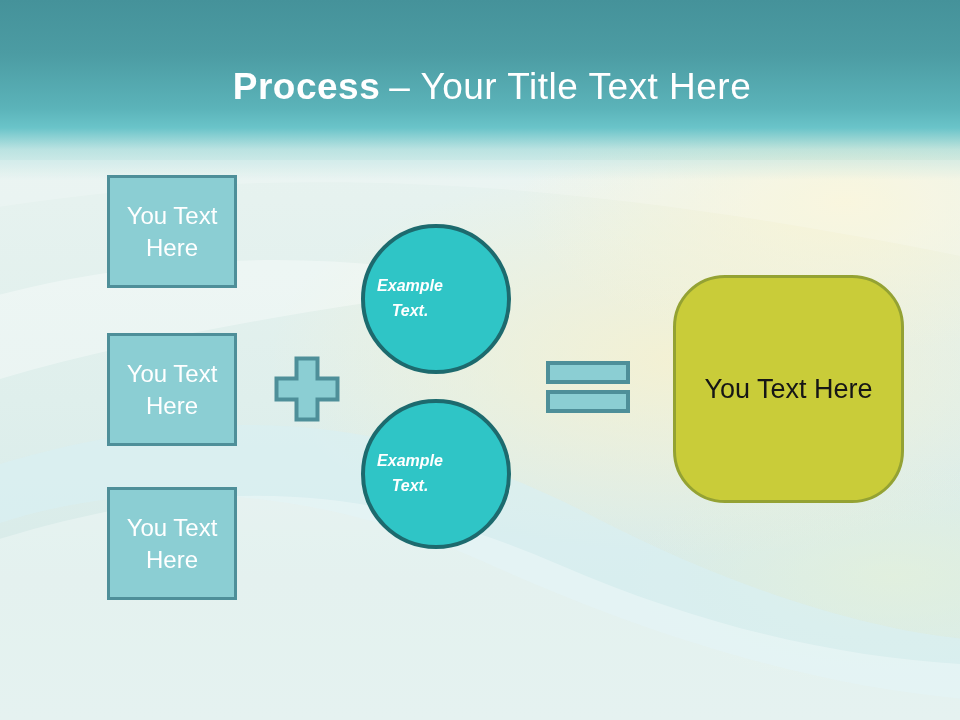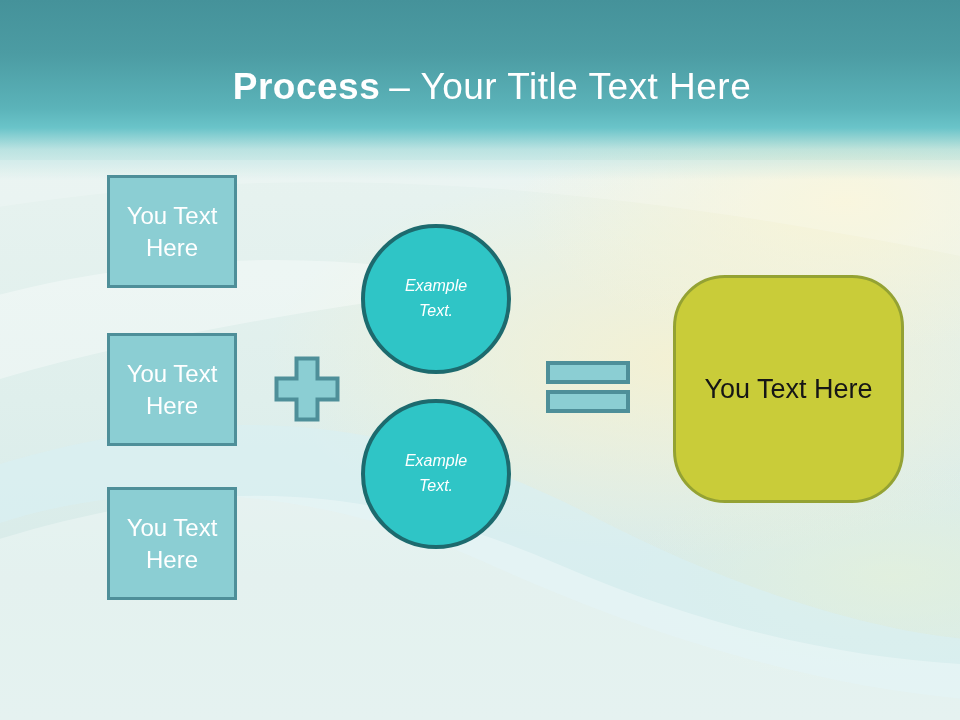--- a/index.html
+++ b/index.html
@@ -58,23 +58,23 @@
   .op { position: absolute; }
   .op-plus { left: 274px; top: 356px; }
   .op-equals { left: 544px; top: 359px; }
 
   .circle {
     position: absolute; left: 361px; width: 150px; height: 150px;
     border-radius: 50%;
     background: var(--circle-fill, #2FC5C6);
     border: 4px solid var(--circle-border, #1D6A6E);
     box-sizing: border-box;
-    display: flex; align-items: center; justify-content: center;
+    display: flex; align-items: center; 
     text-align: center; color: #FFFFFF;
-    font-size: 16px; font-weight: 400; font-style: italic; line-height: 1.55;
+    font-size: 16px; font-weight: 700; font-style: italic; line-height: 1.55;
   }
   .circle span { display: block; width: 90px; }
   .c1 { top: 224px; }
   .c2 { top: 399px; }
 
   .result {
     position: absolute; left: 673px; top: 275px;
     width: 231px; height: 228px;
     background: var(--result-fill, #C9CC39);
     border: 3px solid var(--result-border, #94A233);

